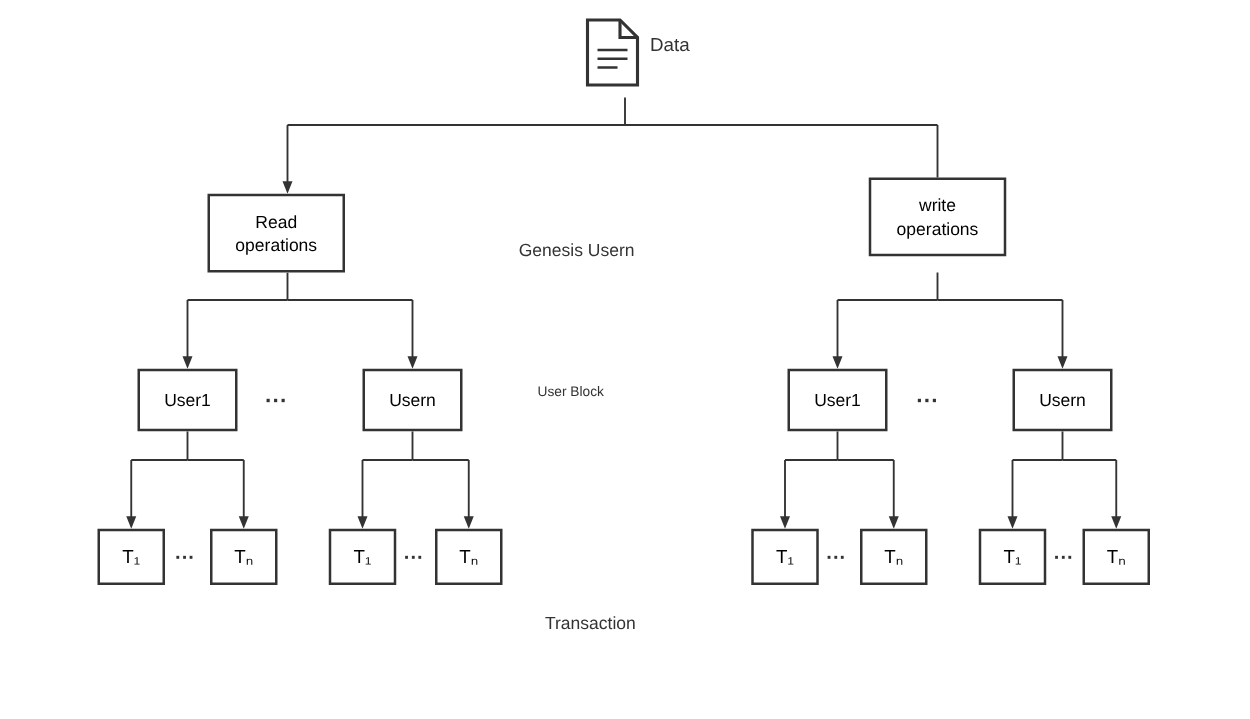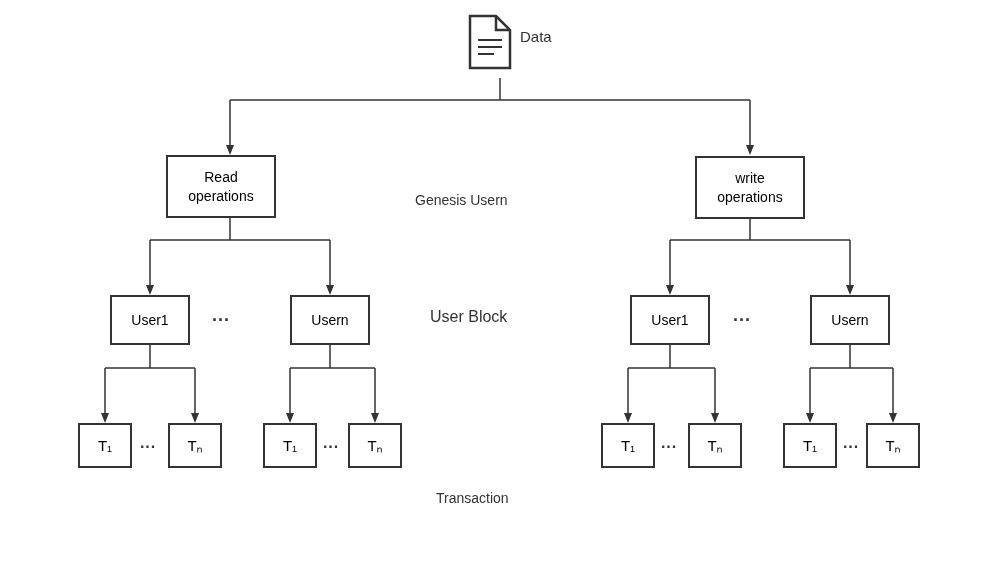--- a/index.html
+++ b/index.html
@@ -122,30 +122,30 @@
       <path d="M32 2 V16 H46" stroke="#333" stroke-width="2.5" fill="none"></path>
       <line x1="14" y1="26" x2="38" y2="26" stroke="#333" stroke-width="2"></line>
       <line x1="14" y1="33" x2="38" y2="33" stroke="#333" stroke-width="2"></line>
       <line x1="14" y1="40" x2="30" y2="40" stroke="#333" stroke-width="2"></line>
     </svg>
   </div>
   <div class="label" style="left:520px; top:28px; font-size:15px;">Data</div>
 
   <div class="label" style="left:415px; top:192px; font-size:14px;">Genesis Usern</div>
 
-  <div class="label" style="left:430px; top:308px; font-size:16px;">User Block</div>
+  <div class="label" style="left:430px; top:308px; font-size:11px;">User Block</div>
 
   <div class="label" style="left:436px; top:490px; font-size:14px;">Transaction</div>
 
   <div class="node" style="left:166px; top:155px; width:110px; height:63px;">
     <span style="white-space:pre-line;">Read
 operations</span>
   </div>
 
-  <div class="node" style="left:695px; top:156px; width:110px; height:63px;">
+  <div class="node" style="left:695px; top:142px; width:110px; height:63px;">
     <span style="white-space:pre-line;">write
 operations</span>
   </div>
 
   <div class="node" style="left:110px; top:295px; width:80px; height:50px;">
     <span>User1</span>
   </div>
 
   <div class="label" style="left:212px; top:310px; font-size:18px; font-weight:bold;">···</div>
 

